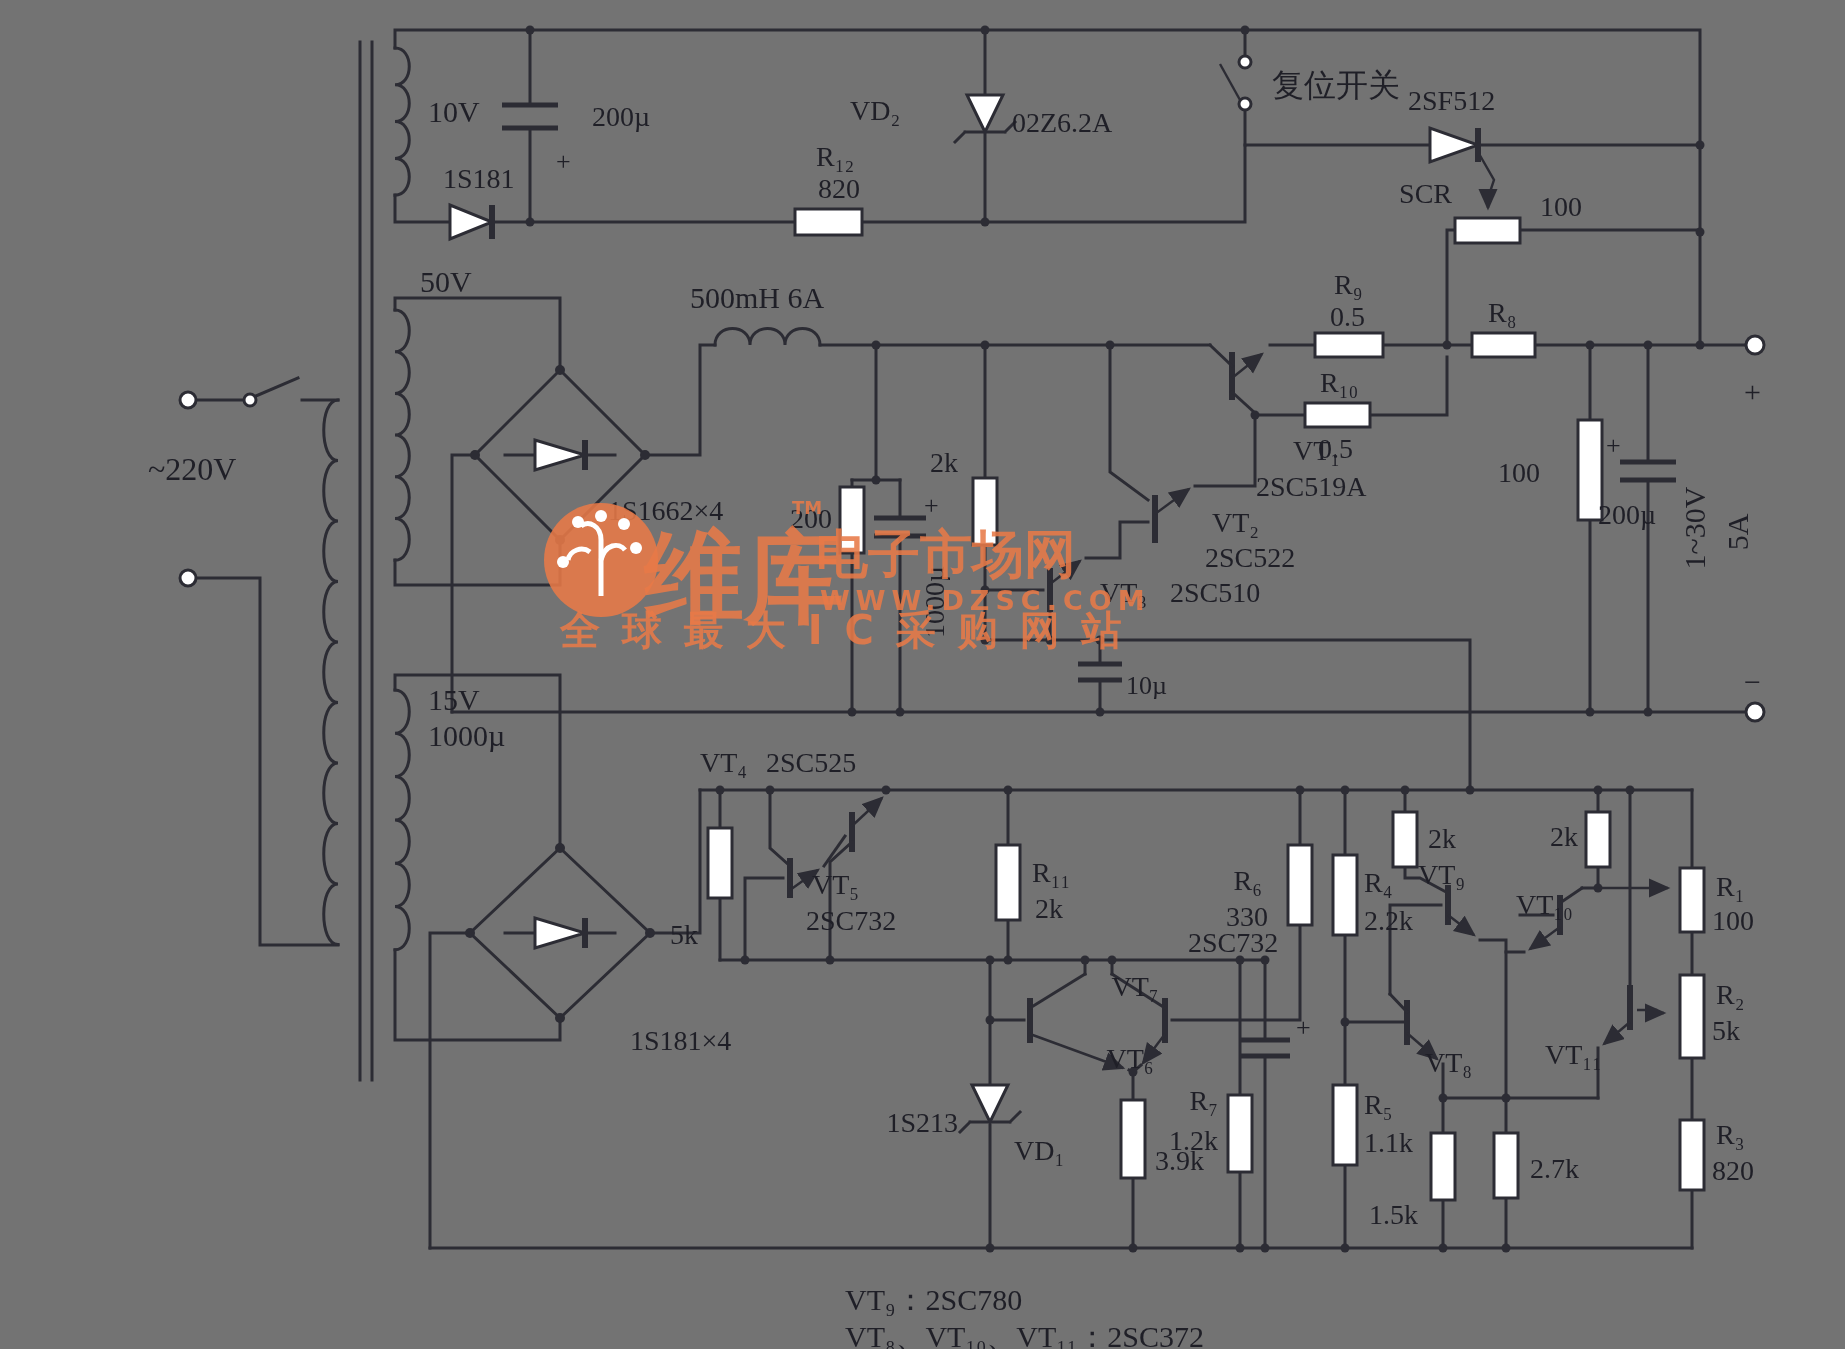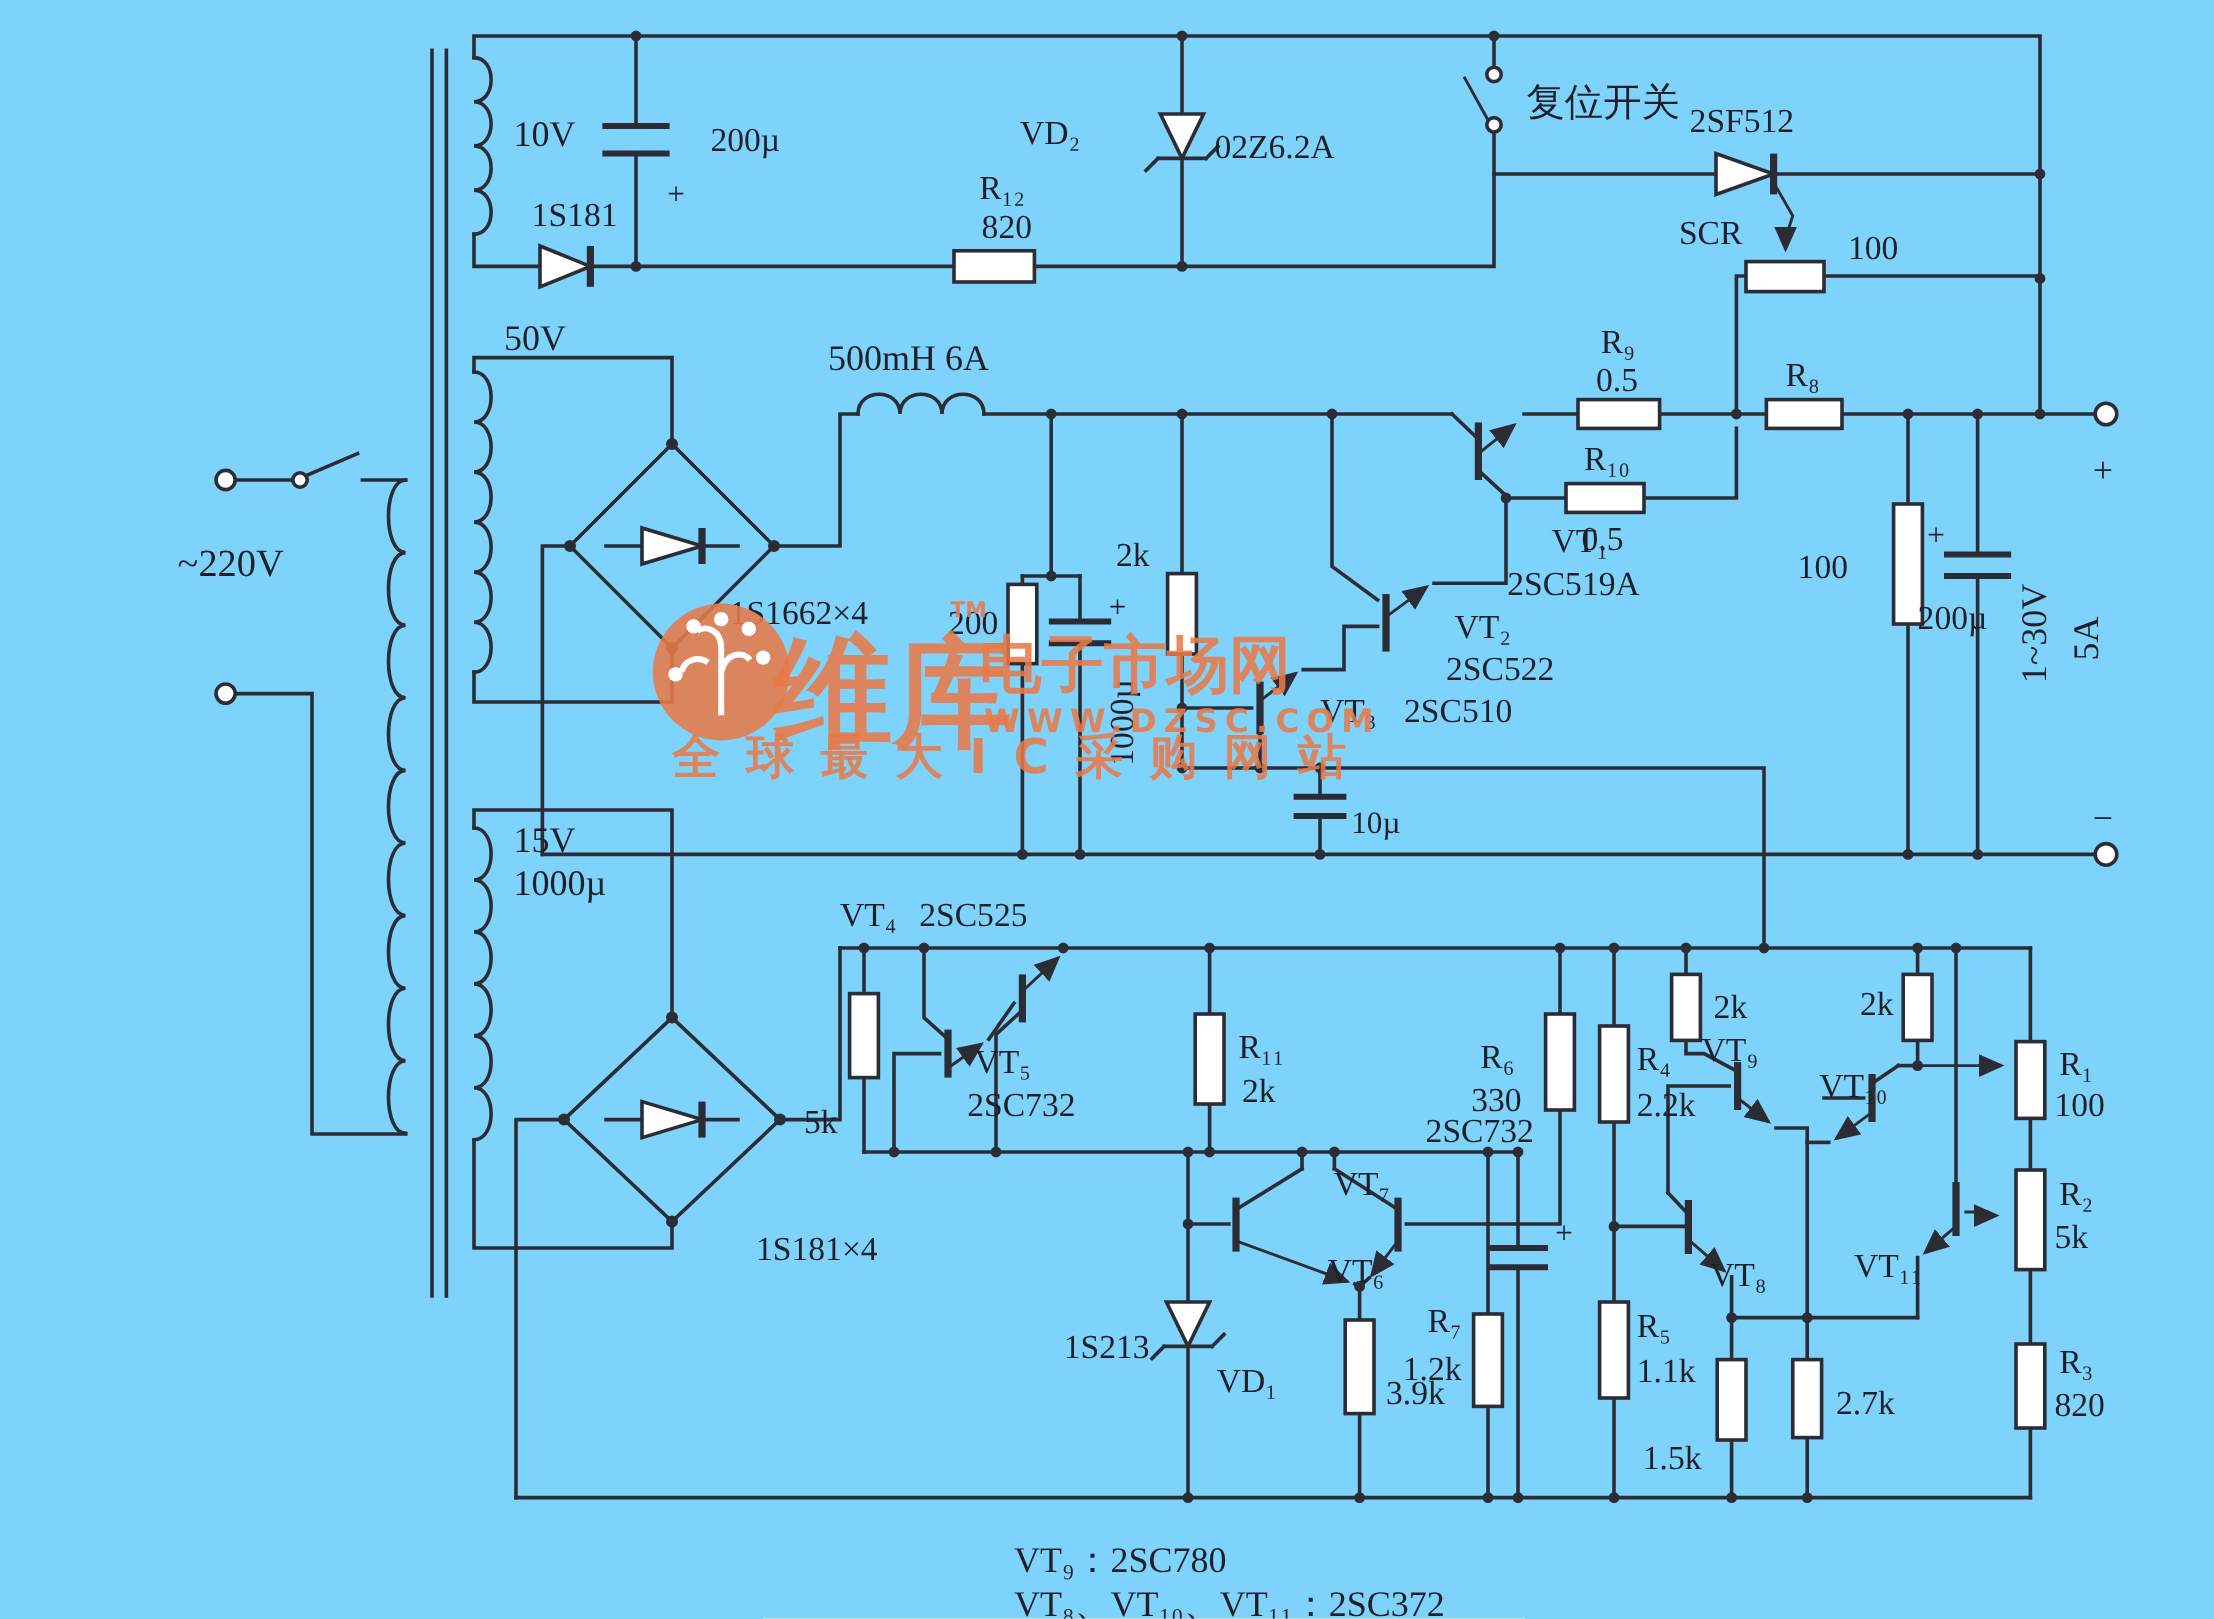--- a/index.html
+++ b/index.html
@@ -1,16 +1,16 @@
 <!DOCTYPE html>
 <html><head>
 <meta charset="utf-8">
 <style>
   html,body{margin:0;padding:0;background:#ffffff;}
-  .stage{position:relative;width:1845px;height:1349px;background:#7dd3fc;overflow:hidden;}
+  .stage{position:relative;width:1845px;height:1349px;background:#737373;overflow:hidden;}
   svg{position:absolute;left:0;top:0;}
   .w{stroke:#2c2c34;stroke-width:3;fill:none;stroke-linecap:square;}
   .w2{stroke:#2c2c34;stroke-width:2.4;fill:none;}
   .bar{stroke:#2c2c34;stroke-width:6;fill:none;stroke-linecap:butt;}
   .comp{fill:#ffffff;stroke:#2c2c34;stroke-width:3;}
   .dio{fill:#ffffff;stroke:#2c2c34;stroke-width:3;stroke-linejoin:miter;}
   .dot{fill:#2c2c34;stroke:none;}
   .term{fill:#fff;stroke:#2c2c34;stroke-width:3;}
   .plate{stroke:#2c2c34;stroke-width:5;fill:none;}
   text{font-family:"Liberation Serif","DejaVu Serif",serif;fill:#1f1f27;}

